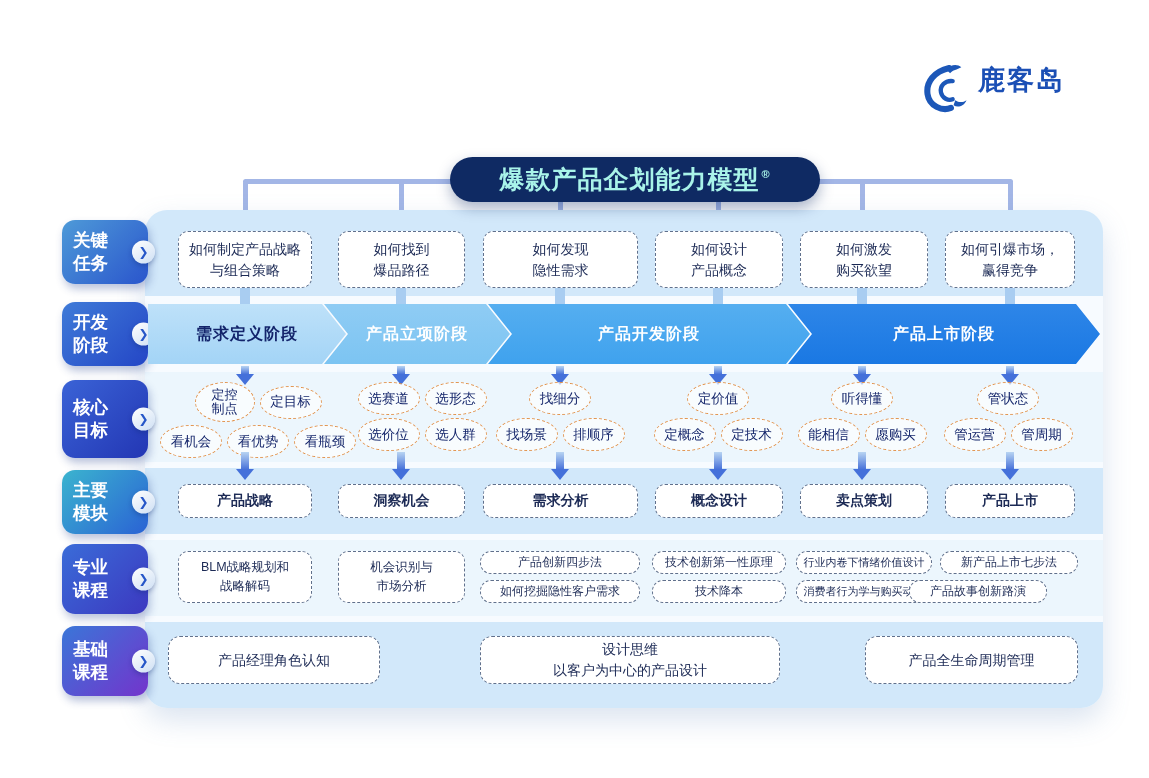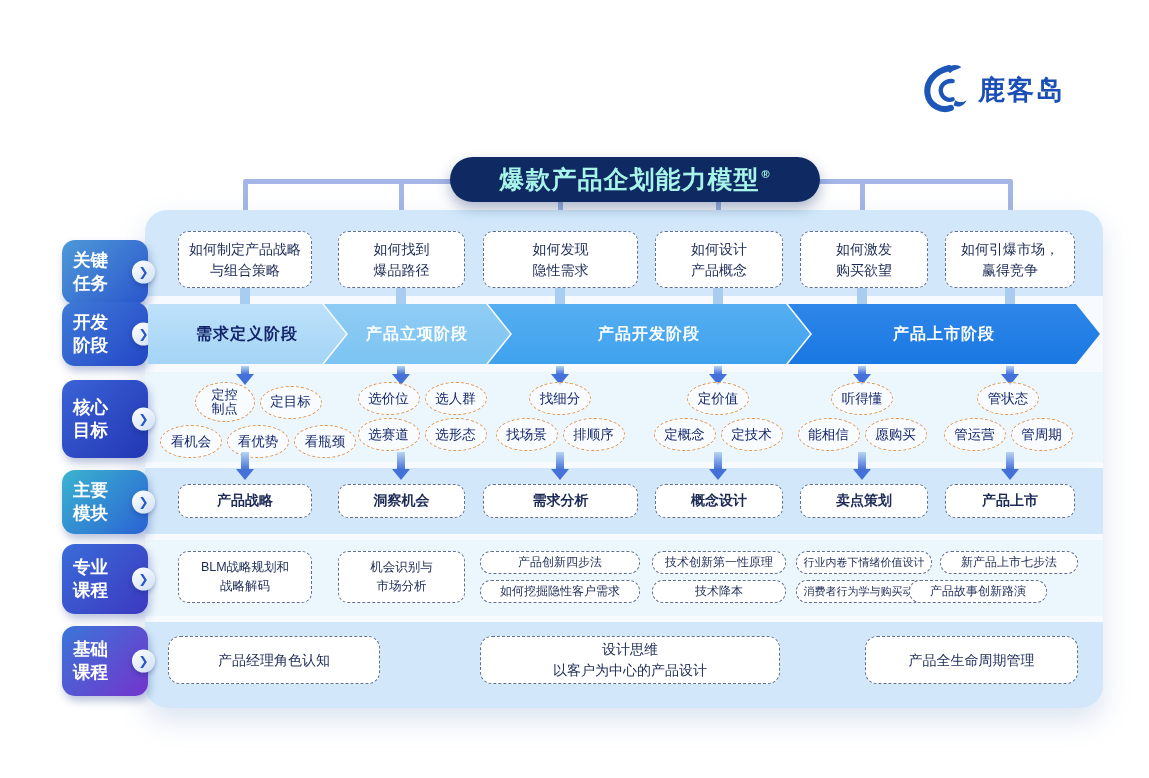--- a/index.html
+++ b/index.html
@@ -3,21 +3,21 @@
 <meta charset="utf-8">
 <style>
   html,body{margin:0;padding:0;}
   body{
     width:1149px;height:778px;position:relative;overflow:hidden;
     background:#ffffff;
     font-family:"Liberation Sans","DejaVu Sans",sans-serif;
     color:#1c2a55;
   }
   
-  .logo{position:absolute;left:918px;top:62px;display:flex;align-items:center;gap:8px;}
+  .logo{position:absolute;left:918px;top:62px;display:flex;gap:8px;}
   .logo-name{font-size:27px;font-weight:bold;color:#1b4fb5;letter-spacing:2px;}
   
   .title-pill{
     position:absolute;left:450px;top:157px;width:370px;height:45px;
     background:#0f2a63;border-radius:26px;z-index:5;
     display:flex;align-items:center;justify-content:center;
     color:#a9f4e9;font-size:25px;font-weight:bold;letter-spacing:1px;
     box-shadow:0 6px 14px rgba(15,42,99,.35);
   }
   .title-pill sup{font-size:11px;margin-left:2px;transform:translateY(-6px);color:#a9f4e9;}
@@ -111,21 +111,21 @@
     <sup>®</sup>
 </div>
 
 <div class="panel"></div>
 <div class="stripe blue rtop" style="top:210px;height:86px"></div>
 <div class="stripe lite" style="top:372px;height:90px"></div>
 <div class="stripe blue" style="top:468px;height:66px"></div>
 <div class="stripe lite" style="top:540px;height:76px"></div>
 <div class="stripe blue rbot" style="top:622px;height:86px"></div>
 
-<div class="side-label" style="top:240px;height:64px;background:linear-gradient(135deg,#4e9ad8,#2a55cc)">
+<div class="side-label" style="top:220px;height:64px;background:linear-gradient(135deg,#4e9ad8,#2a55cc)">
   <span>关键
 任务</span>
   <span class="side-chev">❯</span>
 </div>
 <div class="side-label" style="top:302px;height:64px;background:linear-gradient(135deg,#3f7bd8,#2446c6)">
   <span>开发
 阶段</span>
   <span class="side-chev">❯</span>
 </div>
 <div class="side-label" style="top:380px;height:78px;background:linear-gradient(135deg,#3a63d6,#2336b4)">
@@ -202,26 +202,26 @@
     <span class="ellipse">定目标</span>
   </div>
   <div class="goal-row">
     <span class="ellipse">看机会</span>
     <span class="ellipse">看优势</span>
     <span class="ellipse">看瓶颈</span>
   </div>
 </div>
 <div class="goal-col" style="left:352px;width:140px">
   <div class="goal-row">
+    <span class="ellipse">选赛道</span>
+    <span class="ellipse">选形态</span>
+  </div>
+  <div class="goal-row">
     <span class="ellipse">选价位</span>
     <span class="ellipse">选人群</span>
-  </div>
-  <div class="goal-row">
-    <span class="ellipse">选赛道</span>
-    <span class="ellipse">选形态</span>
   </div>
 </div>
 <div class="goal-col" style="left:490px;width:140px">
   <div class="goal-row">
     <span class="ellipse">找细分</span>
   </div>
   <div class="goal-row">
     <span class="ellipse">找场景</span>
     <span class="ellipse">排顺序</span>
   </div>

